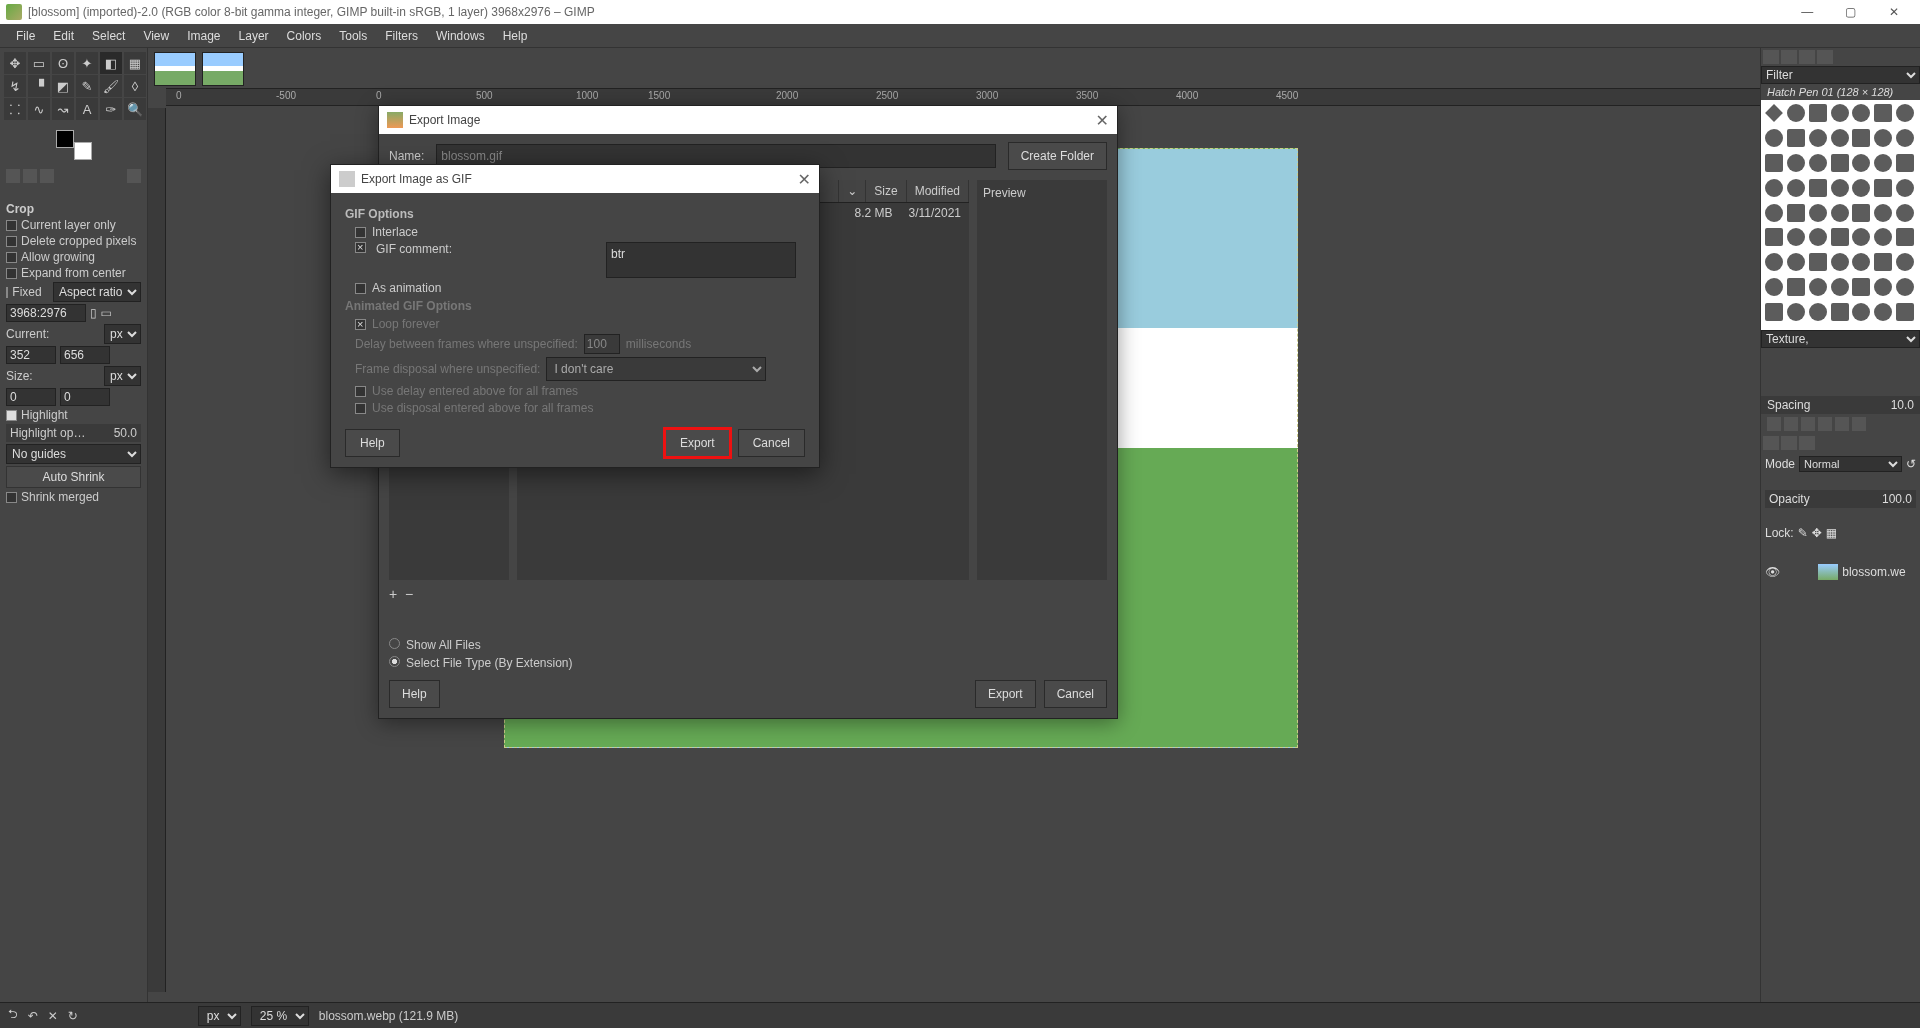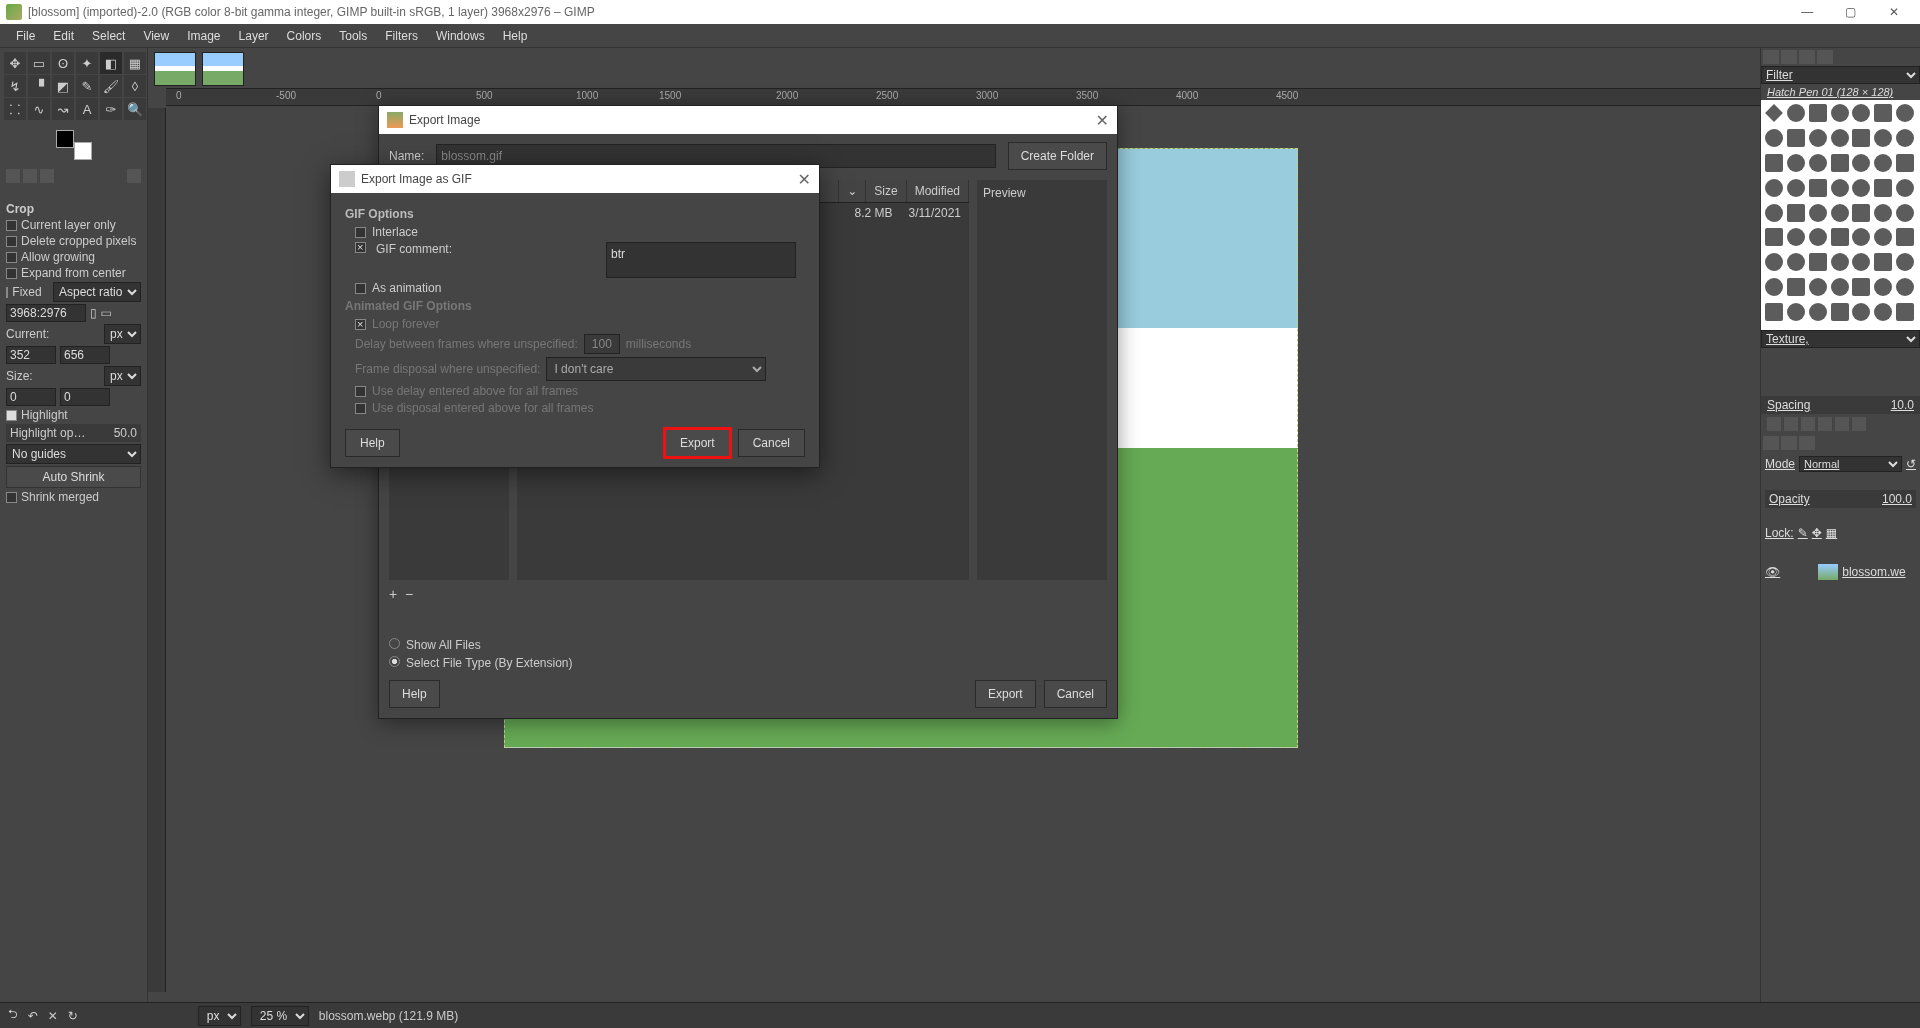--- a/index.html
+++ b/index.html
@@ -25,21 +25,21 @@
 
 .mid { flex:1; position:relative; background:#454545; }
 .thumbrow { height:40px; padding:4px 6px; display:flex; gap:6px;}
 .thumbrow .thumb{ width:42px; height:34px; background:linear-gradient(#9cf 40%, #fff 40% 55%, #7a6 55%); border:1px solid #222;}
 .ruler-h { height:18px; background:#3a3a3a; border-top:1px solid #222; border-bottom:1px solid #222; position:relative; margin-left:18px;}
 .ruler-h .tick{ position:absolute; font-size:10px; color:#aaa; top:1px;}
 .canvaswrap{ position:absolute; top:60px; bottom:10px; left:0; right:0; overflow:hidden;}
 .ruler-v { position:absolute; left:0; top:0; bottom:0; width:18px; background:#3a3a3a; border-right:1px solid #222;}
 .canvas { position:absolute; left:356px; top:40px; width:794px; height:600px; border:1px dashed #cc8; background:linear-gradient(#9cd 30%, #fff 30% 50%, #6a5 50%);}
 
-.right { width:160px; background:#454545; border-left:1px solid #333; display:flex; flex-direction:column;text-decoration:underline; }
+.right { width:160px; background:#454545; border-left:1px solid #333; display:flex; flex-direction:column; }
 .right .tabs{ height:18px; display:flex; gap:2px; padding:2px;}
 .right .tabs div{ width:16px; height:14px; background:#555;}
 .right select{ width:100%; background:#333; color:#ddd; border:1px solid #222;}
 .right .brushinfo{ padding:2px 6px; font-size:11px; color:#ddd; font-style:italic;}
 .right .brushgrid{ flex:0 0 230px; background:#fff; display:grid; grid-template-columns:repeat(7,1fr); padding:4px; gap:2px; overflow:hidden;}
 .right .brushgrid div{ width:18px; height:18px; background:#333; border-radius:50%; opacity:0.8;}
 .right .brushgrid div:nth-child(1){border-radius:0; transform:rotate(45deg) scale(0.7);}
 .right .brushgrid div:nth-child(3n){border-radius:2px;}
 .right .layerpanel{ flex:1; padding:4px; display:flex; flex-direction:column; gap:18px;}
 .right .layerpanel .row{ display:flex; align-items:center; gap:4px; font-size:11px;}
@@ -73,21 +73,21 @@
 .dlg2 .dtitle{ height:28px; background:#fff; display:flex; align-items:center; padding:0 8px; color:#444;}
 .dlg2 .dtitle .icon{width:16px;height:16px;margin-right:6px;background:#ccc;}
 .dlg2 .dtitle .x{margin-left:auto; font-size:16px; color:#666;}
 .dlg2 .body{ padding:10px 14px; color:#ccc;}
 .dlg2 .section{ font-weight:bold; color:#bbb; margin:4px 0;}
 .dlg2 .opt{ display:flex; align-items:center; gap:6px; margin:3px 0 3px 10px;}
 .dlg2 .chk{ width:11px; height:11px; border:1px solid #888; background:#333;}
 .dlg2 .chk.on::after{content:"×"; color:#ddd; position:relative; top:-3px; left:1px; font-size:11px;}
 .dlg2 textarea{ background:#333; border:1px solid #222; color:#ddd; width:190px; height:36px; padding:4px; resize:none;}
 .dlg2 .disabled{ color:#777;}
-.dlg2 input.num{ width:36px; background:#3a3a3a; border:1px solid #222; color:#888; text-align:center; padding:2px;}
+.dlg2 input.num{ width:36px; background:#3a3a3a; border:1px solid #222; color:#888; text-align:left; padding:2px;}
 .dlg2 select{ background:#3a3a3a; color:#aaa; border:1px solid #222; padding:3px; width:220px;}
 .dlg2 .btnrow{ display:flex; gap:8px; margin-top:14px;}
 .dlg2 .btnrow .spacer{flex:1;}
 .dlg2 .btn{ background:#4a4a4a; border:1px solid #2a2a2a; color:#ddd; padding:6px 14px;}
 .highlight{ outline:3px solid #e11; outline-offset:-1px;}
 .fgbg{position:relative; width:36px; height:30px; margin:6px auto;}
 .fgbg .fg{position:absolute; width:18px; height:18px; background:#000; border:1px solid #aaa; top:0; left:0;}
 .fgbg .bg{position:absolute; width:18px; height:18px; background:#fff; border:1px solid #aaa; bottom:0; right:0;}
 .mini-icons{display:flex; gap:3px; padding:3px 6px;}
 .mini-icons div{width:14px;height:14px;background:#555;}
@@ -219,21 +219,21 @@
     <div class="thumbrow">
       <div class="thumb"></div>
       <div class="thumb"></div>
     </div>
     <div class="ruler-h">
       <span class="tick" style="left:10px">0</span>
       <span class="tick" style="left:110px">-500</span>
       <span class="tick" style="left:210px">0</span>
       <span class="tick" style="left:310px">500</span>
       <span class="tick" style="left:410px">1000</span>
-      <span class="tick" style="left:493px">1500</span>
+      <span class="tick" style="left:482px">1500</span>
       <span class="tick" style="left:610px">2000</span>
       <span class="tick" style="left:710px">2500</span>
       <span class="tick" style="left:810px">3000</span>
       <span class="tick" style="left:910px">3500</span>
       <span class="tick" style="left:1010px">4000</span>
       <span class="tick" style="left:1110px">4500</span>
     </div>
     <div class="canvaswrap">
       <div class="ruler-v"></div>
       <div class="canvas"></div>

